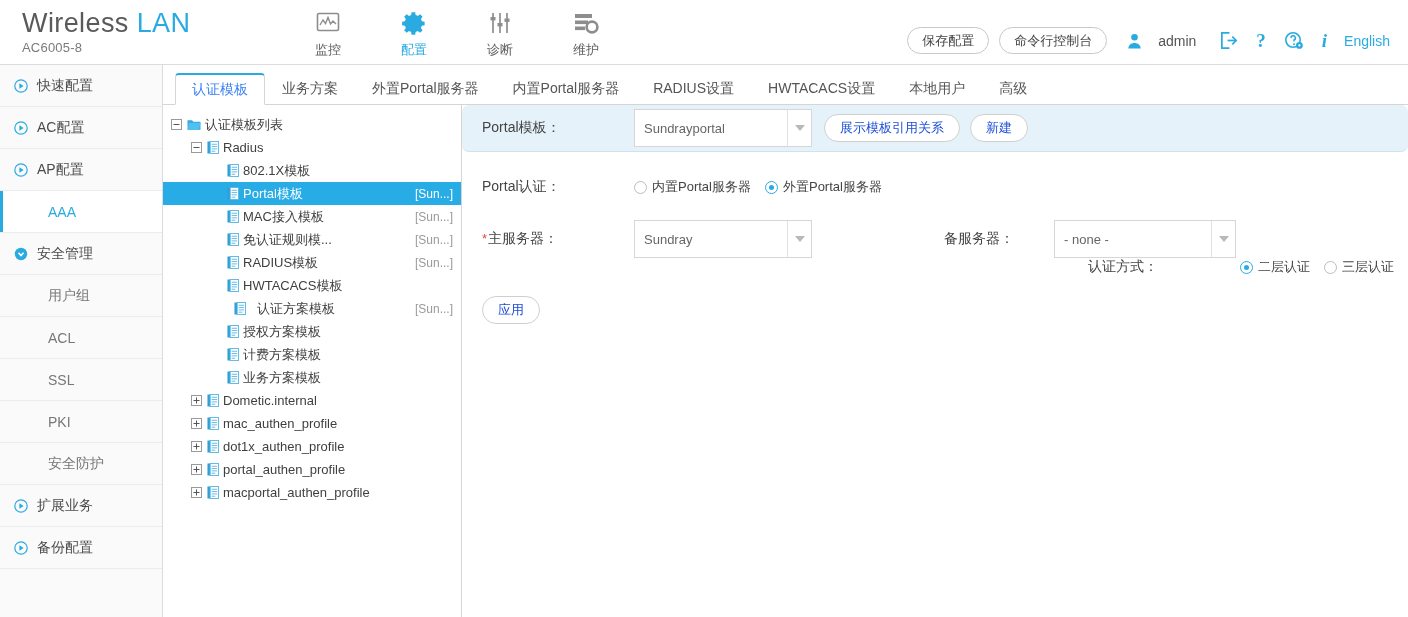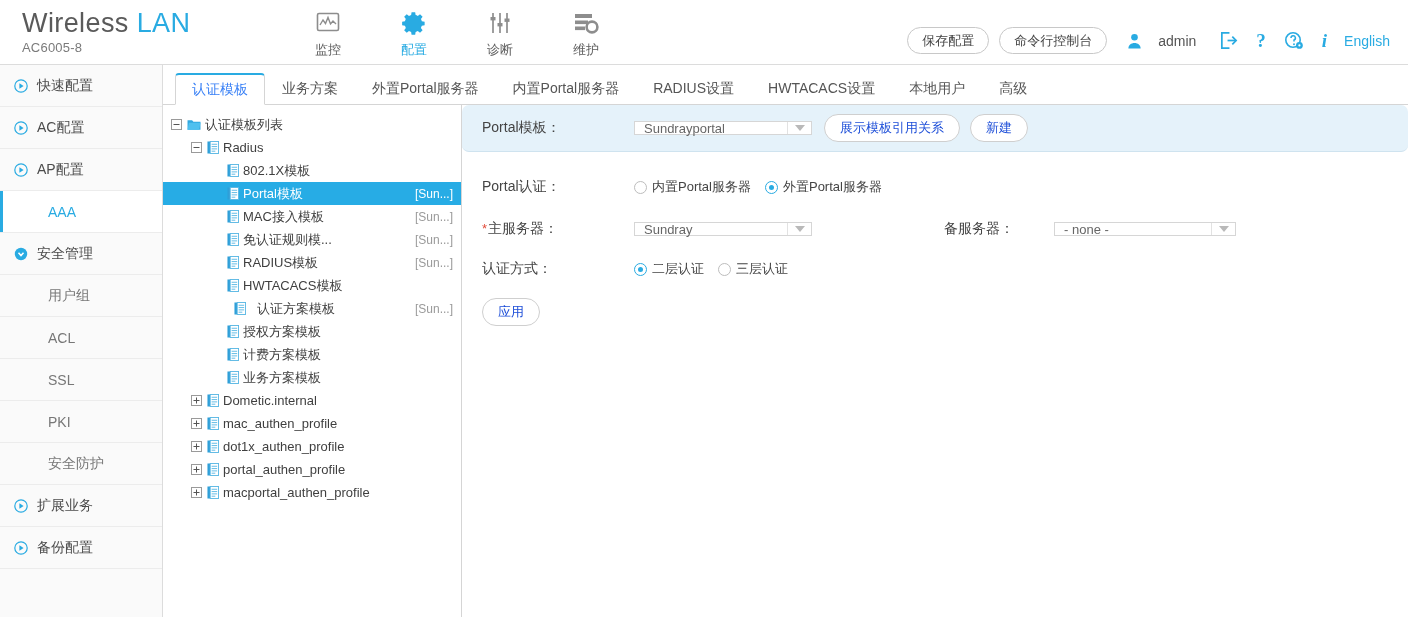--- a/index.html
+++ b/index.html
@@ -106,21 +106,21 @@
   #formbanner {
     background: #e5f2fa; border-bottom: 1px solid #cfe3ef;
     height: 47px; display: flex; align-items: center; padding-left: 20px; border-radius: 7px;
   }
   .flabel { font-size: 14px; color: #444; }
   #formbanner .flabel { width: 152px; }
 
   .frow { display: flex; align-items: center; padding-left: 20px; }
 
   .sel {
-    border: 1px solid #d6d6d6; background: #fff; height: 14px;
+    border: 1px solid #d6d6d6; background: #fff; height: 38px;
     display: flex; align-items: center; font-size: 13px; color: #666;
     position: relative; cursor: pointer;
   }
   .sel .val { padding-left: 9px; flex: 1; white-space: nowrap; overflow: hidden; }
   .sel .caret {
     width: 24px; height: 100%; border-left: 1px solid #e2e2e2;
     display: flex; align-items: center; justify-content: center;
   }
   .caret i {
     display:block; width:0;height:0;border-left:5px solid transparent;
@@ -713,21 +713,21 @@
           </div>
           <div class="flabel" style="margin-left:132px;width:110px;">备服务器：</div>
           <div class="sel" style="width:182px;">
             <span class="val">- none -</span>
             <span class="caret">
                 <i></i>
               </span>
           </div>
         </div>
 
-        <div class="frow" style="margin-top:22px;">
+        <div class="frow" style="justify-content:flex-end;">
           <div class="flabel" style="width:152px;">认证方式：</div>
           <div class="radio on">
             <span class="dot"></span>
             <span class="rl">二层认证</span>
           </div>
           <div class="radio">
             <span class="dot"></span>
             <span class="rl">三层认证</span>
           </div>
         </div>

